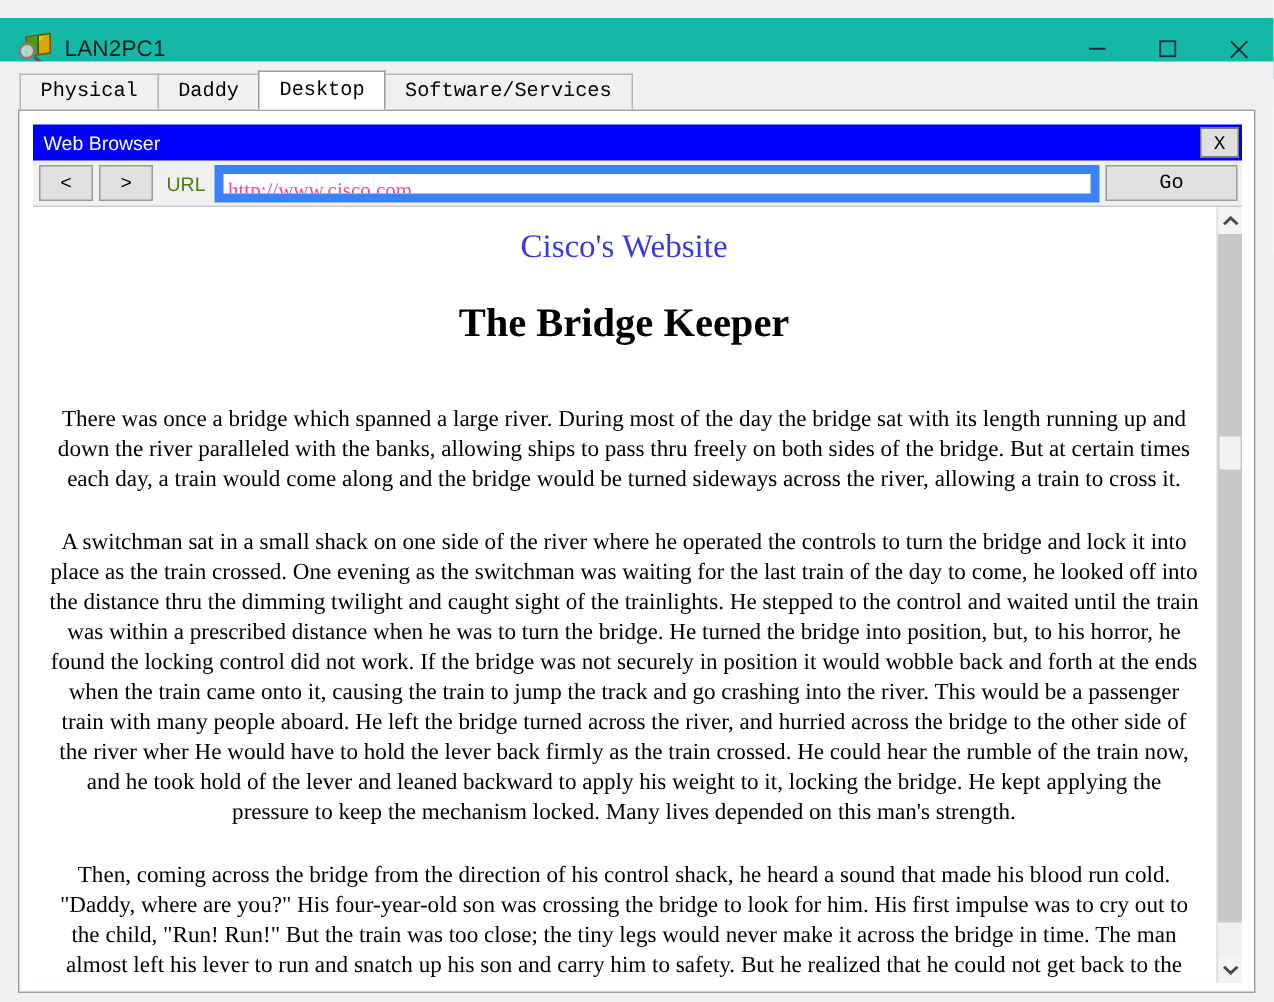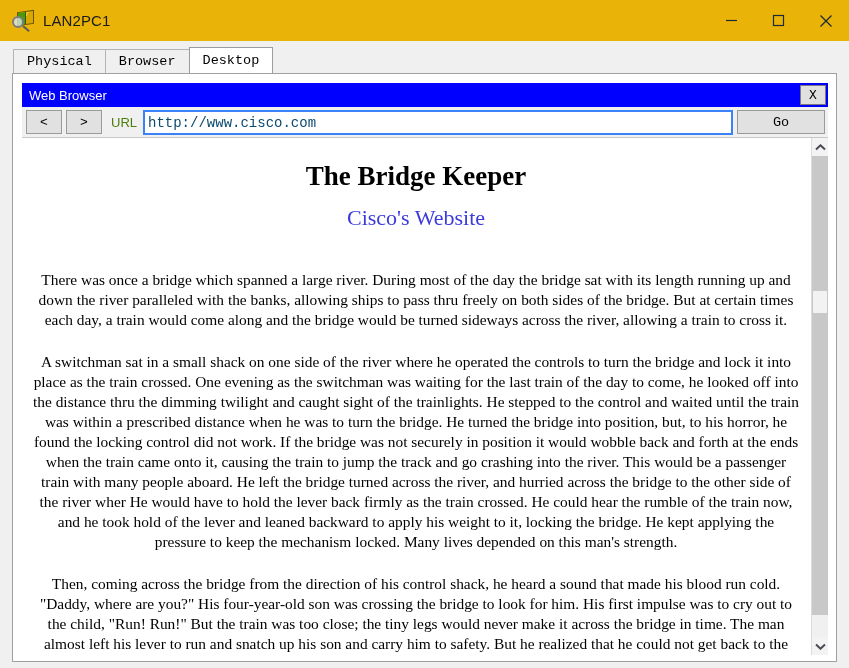--- a/index.html
+++ b/index.html
@@ -20,24 +20,24 @@
     position: relative;
     width: 849px;
     height: 668px;
     background: #f0f0f0;
     box-sizing: border-box;
   }
 
   
   #title-bar {
     position: absolute;
-    left: 0; top: 0;
+    left: 0; top: 12px;
     width: 849px;
     height: 41px;
-    background: #eab308;
+    background: #14b8a6;
     display: flex;
     align-items: center;
   }
   #window-icon {
     margin-left: 12px;
     width: 22px;
     height: 22px;
     position: relative;
     flex: 0 0 auto;
   }
@@ -220,25 +220,25 @@
     font-family: "Liberation Sans", sans-serif;
     font-size: 13px;
     color: #4d7c0f;
     padding: 0 6px 0 5px;
     white-space: nowrap;
   }
   #url-input {
     flex: 1 1 auto;
     height: 25px;
     background: #ffffff;
-    border: 2px solid #3b82f6;
-    box-sizing: border-box;
-    font-family: Liberation Mono, monospace;
+    border: 6px solid #3b82f6;
+    box-sizing: border-box;
+    font-family: Liberation Serif, serif;
     font-size: 14px;
-    color: #0c4a6e;
+    color: #ec4899;
     padding: 0 3px;
     line-height: 23px;
     white-space: nowrap;
     overflow: hidden;
     outline: none;
   }
   .tool-button {
     width: 88px;
     height: 24px;
     background: #e1e1e1;
@@ -366,22 +366,23 @@
             <line x1="1.5" y1="1.5" x2="12.5" y2="12.5" stroke="#1b2a37" stroke-width="1.2"></line>
             <line x1="12.5" y1="1.5" x2="1.5" y2="12.5" stroke="#1b2a37" stroke-width="1.2"></line>
           </svg>
       </div>
     </div>
   </div>
 
   <div id="tab-strip">
     <div id="tab-strip-inner">
       <div class="dev-tab">Physical</div>
-      <div class="dev-tab">Browser</div>
+      <div class="dev-tab">Daddy</div>
       <div class="dev-tab active">Desktop</div>
+      <div class="dev-tab">Software/Services</div>
     </div>
   </div>
 
   <div id="device-panel">
 
     <div id="web-browser">
 
       <div id="browser-title-bar">
         <div id="browser-title-text">Web Browser</div>
         <div id="browser-close-button">X</div>
@@ -392,22 +393,22 @@
         <div class="nav-button">&gt;</div>
         <div id="url-label">URL</div>
         <div id="url-input">http://www.cisco.com</div>
         <div class="tool-button">Go</div>
       </div>
 
       <div id="browser-body">
 
         <div id="page-viewport">
           <div id="page-content">
+            <div id="page-heading-link">Cisco's Website</div>
             <div id="page-heading-main">The Bridge Keeper</div>
-            <div id="page-heading-link">Cisco's Website</div>
             <p class="page-paragraph" id="page-paragraph-1">There was once a bridge which spanned a large river. During most of the day the bridge sat with its length running up and down the river paralleled with the banks, allowing ships to pass thru freely on both sides of the bridge. But at certain times each day, a train would come along and the bridge would be turned sideways across the river, allowing a train to cross it.</p>
             <p class="page-paragraph">A switchman sat in a small shack on one side of the river where he operated the controls to turn the bridge and lock it into place as the train crossed. One evening as the switchman was waiting for the last train of the day to come, he looked off into the distance thru the dimming twilight and caught sight of the trainlights. He stepped to the control and waited until the train was within a prescribed distance when he was to turn the bridge. He turned the bridge into position, but, to his horror, he found the locking control did not work. If the bridge was not securely in position it would wobble back and forth at the ends when the train came onto it, causing the train to jump the track and go crashing into the river. This would be a passenger train with many people aboard. He left the bridge turned across the river, and hurried across the bridge to the other side of the river wher He would have to hold the lever back firmly as the train crossed. He could hear the rumble of the train now, and he took hold of the lever and leaned backward to apply his weight to it, locking the bridge. He kept applying the pressure to keep the mechanism locked. Many lives depended on this man's strength.</p>
             <p class="page-paragraph">Then, coming across the bridge from the direction of his control shack, he heard a sound that made his blood run cold. "Daddy, where are you?" His four-year-old son was crossing the bridge to look for him. His first impulse was to cry out to the child, "Run! Run!" But the train was too close; the tiny legs would never make it across the bridge in time. The man almost left his lever to run and snatch up his son and carry him to safety. But he realized that he could not get back to the lever. Either the people on the train or his little son must die. He took a moment to make his decision.</p>
           </div>
         </div>
 
         <div id="page-scrollbar">
           <div class="sb-arrow" id="scrollbar-up-arrow">
             <svg width="11" height="7" viewBox="0 0 11 7">
                 <polyline points="1,5.5 5.5,1.3 10,5.5" fill="none" stroke="#4a4a52" stroke-width="2"></polyline>

